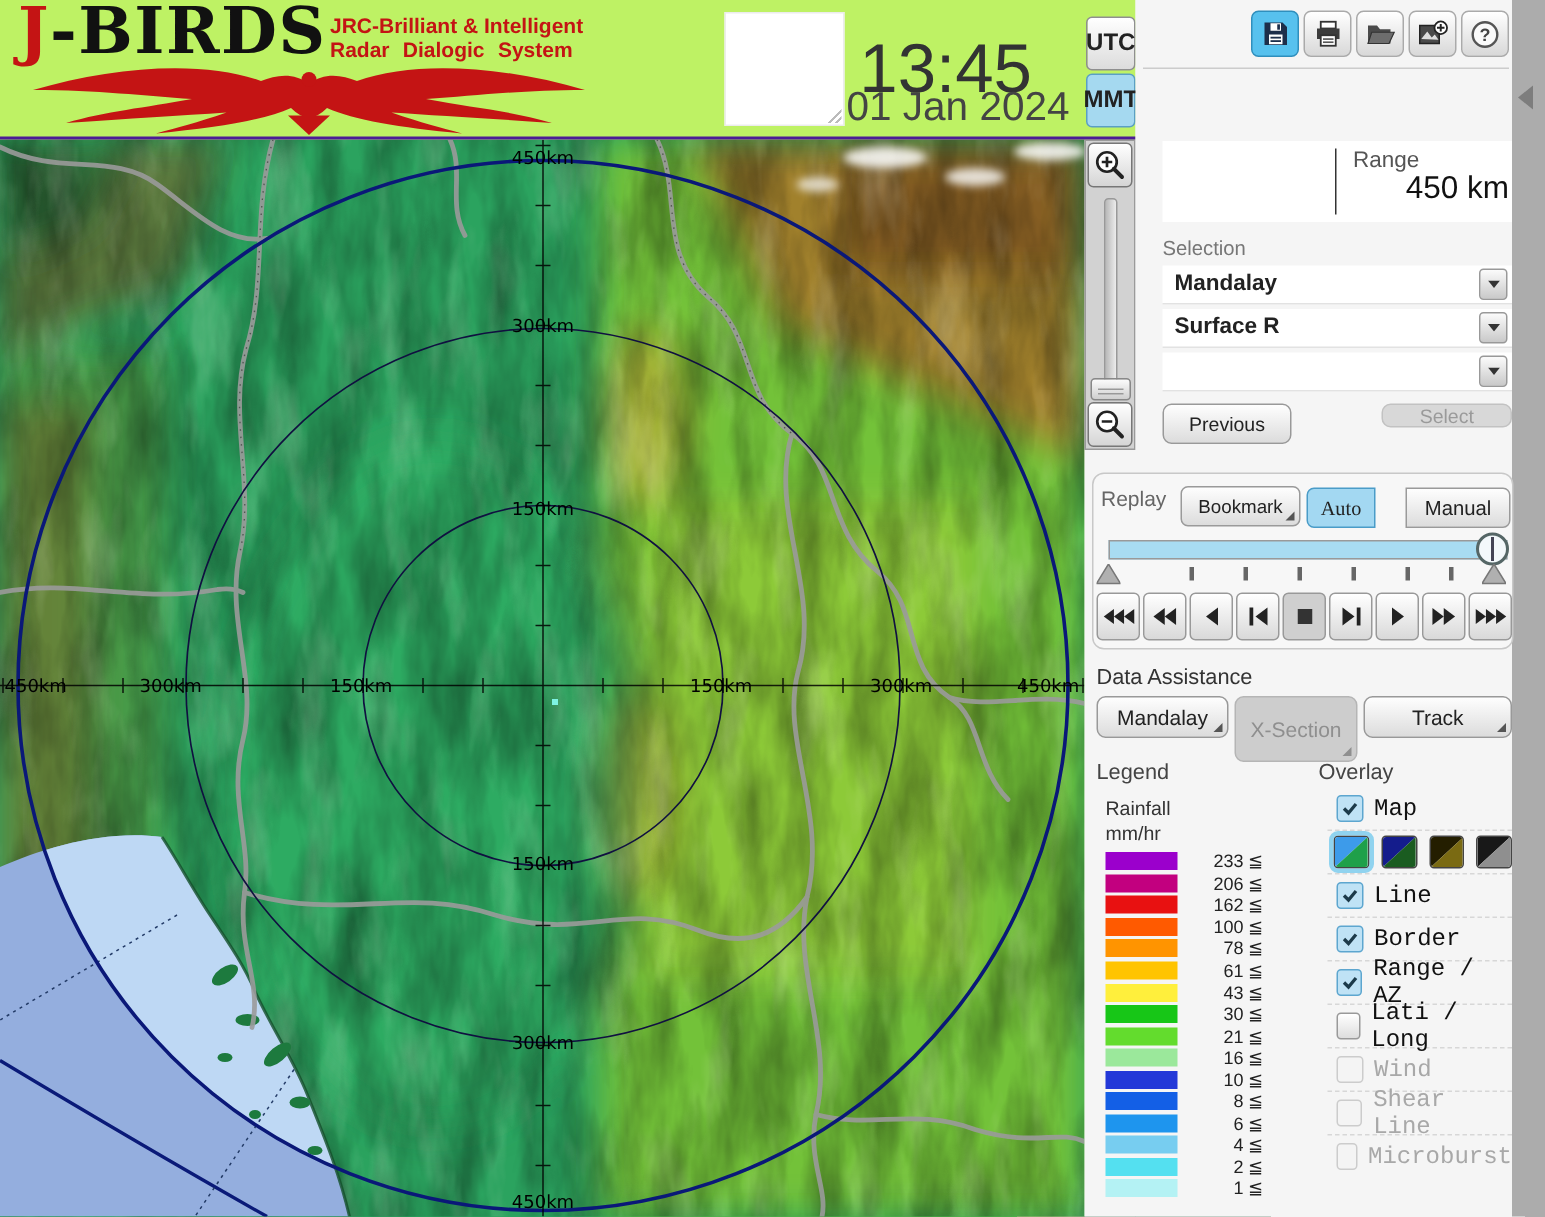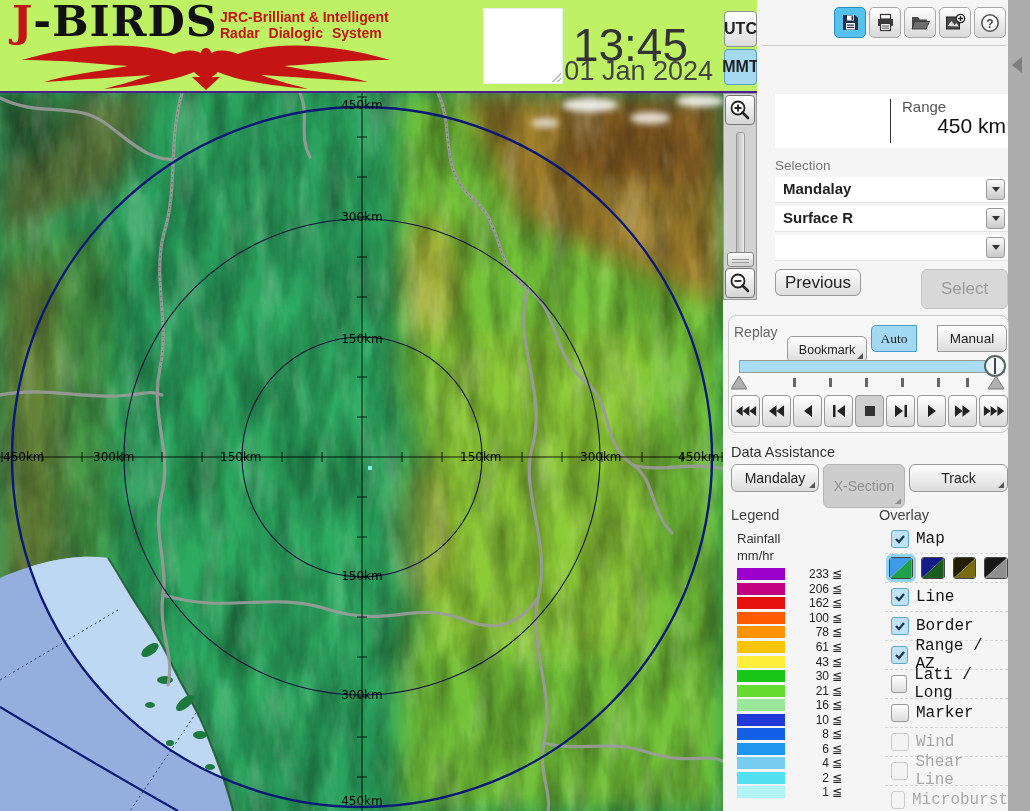--- a/index.html
+++ b/index.html
@@ -44,21 +44,21 @@
   #range-label{position:absolute;left:902px;top:98px;font-size:15px;color:#555;}
   #range-value{position:absolute;left:890px;top:114px;width:116px;text-align:right;font-size:21px;color:#111;}
 
   #selection-label{position:absolute;left:775px;top:158px;font-size:13.5px;color:#777;}
   .ddrow{position:absolute;left:775px;width:233px;height:26px;background:#fff;border-bottom:1px solid #e2e2e2;}
   .ddrow .txt{position:absolute;left:8px;top:3px;font-size:15px;color:#222;font-weight:bold;}
   .ddbtn{position:absolute;right:3px;top:2px;width:19px;height:21px;border:1px solid #999;border-radius:3px;
          background:linear-gradient(#fbfbfb,#c9c9c9);display:flex;align-items:center;justify-content:center;}
 
   .btn{border:1px solid #999;border-radius:6px;background:linear-gradient(#fefefe,#dcdcdc);
-       font-size:17px;color:#222;display:flex;align-items:center;justify-content:center;position:absolute;}
+       font-size:13px;color:#222;display:flex;align-items:center;justify-content:center;position:absolute;}
   .btn.disabled{background:#d8d8d8;border-color:#c2c2c2;color:#9a9a9a;}
   .btn.pressed{background:#cdcdcd;border-color:#b5b5b5;color:#8f8f8f;}
   .corner{position:absolute;right:3px;bottom:3px;width:0;height:0;
           border-left:6px solid transparent;border-bottom:6px solid #555;}
   .pressed .corner{border-bottom-color:#8f8f8f;}
 
   #replay-frame{position:absolute;left:728px;top:315px;width:281px;height:118px;background:#f7f7f7;
                 border:1px solid #c8c8c8;border-radius:8px;}
   #replay-label{position:absolute;left:734px;top:324px;font-size:14px;color:#666;}
   .modebtn{position:absolute;height:27px;border:1px solid #9a9a9a;border-radius:5px;
@@ -337,25 +337,25 @@
   </div>
   <div class="ddrow" style="top:235px;">
     <span class="txt"></span>
     <span class="ddbtn">
         <svg width="8" height="5" viewBox="0 0 8 5">
           <polygon points="0,0 8,0 4,5" fill="#333"></polygon>
         </svg>
       </span>
   </div>
   <div class="btn" style="left:775px;top:269px;width:86px;height:27px;">Previous</div>
-  <div class="btn disabled" style="left:921px;top:269px;width:87px;height:40px;">Select</div>
+  <div class="btn disabled" style="left:921px;top:269px;width:87px;height:16px;">Select</div>
 
   <div id="replay-frame"></div>
   <div id="replay-label">Replay</div>
-  <div class="modebtn" style="left:787px;top:336px;width:80px;">
+  <div class="modebtn" style="left:787px;top:324px;width:80px;">
     <span style="font-size:12.5px;">Bookmark</span>
     <span class="corner"></span>
   </div>
   <div class="modebtn sel" style="left:871px;top:325px;width:46px;border-radius:5px 0 0 5px;font-family:Liberation Serif, serif;">Auto</div>
   <div class="modebtn" style="left:937px;top:325px;width:70px;border-radius:0 5px 5px 0;">Manual</div>
 
   <div id="slider-track"></div>
   <div id="slider-handle"></div>
   <svg class="endtri" style="left:731px;" width="16" height="14" viewBox="0 0 16 14">
       <polygon points="8,0 16,13 0,13" fill="#b0b0b0" stroke="#777"></polygon>
@@ -578,28 +578,20 @@
       <span class="olabel">Range / AZ</span>
     </div>
     <div class="orow">
       <span class="cb">
           <svg width="12" height="10" viewBox="0 0 12 10">
             <polyline points="2,5 5,8 10,2" fill="none" stroke="#1c3a4a" stroke-width="2.2"></polyline>
           </svg>
         </span>
       <span class="olabel">Lati / Long</span>
     </div>
-    <div class="orow">
-      <span class="cb">
-          <svg width="12" height="10" viewBox="0 0 12 10">
-            <polyline points="2,5 5,8 10,2" fill="none" stroke="#1c3a4a" stroke-width="2.2"></polyline>
-          </svg>
-        </span>
-      <span class="olabel">Marker</span>
-    </div>
     <div class="orow disabled">
       <span class="cb">
           <svg width="12" height="10" viewBox="0 0 12 10">
             <polyline points="2,5 5,8 10,2" fill="none" stroke="#1c3a4a" stroke-width="2.2"></polyline>
           </svg>
         </span>
       <span class="olabel">Wind</span>
     </div>
     <div class="orow disabled">
       <span class="cb">

